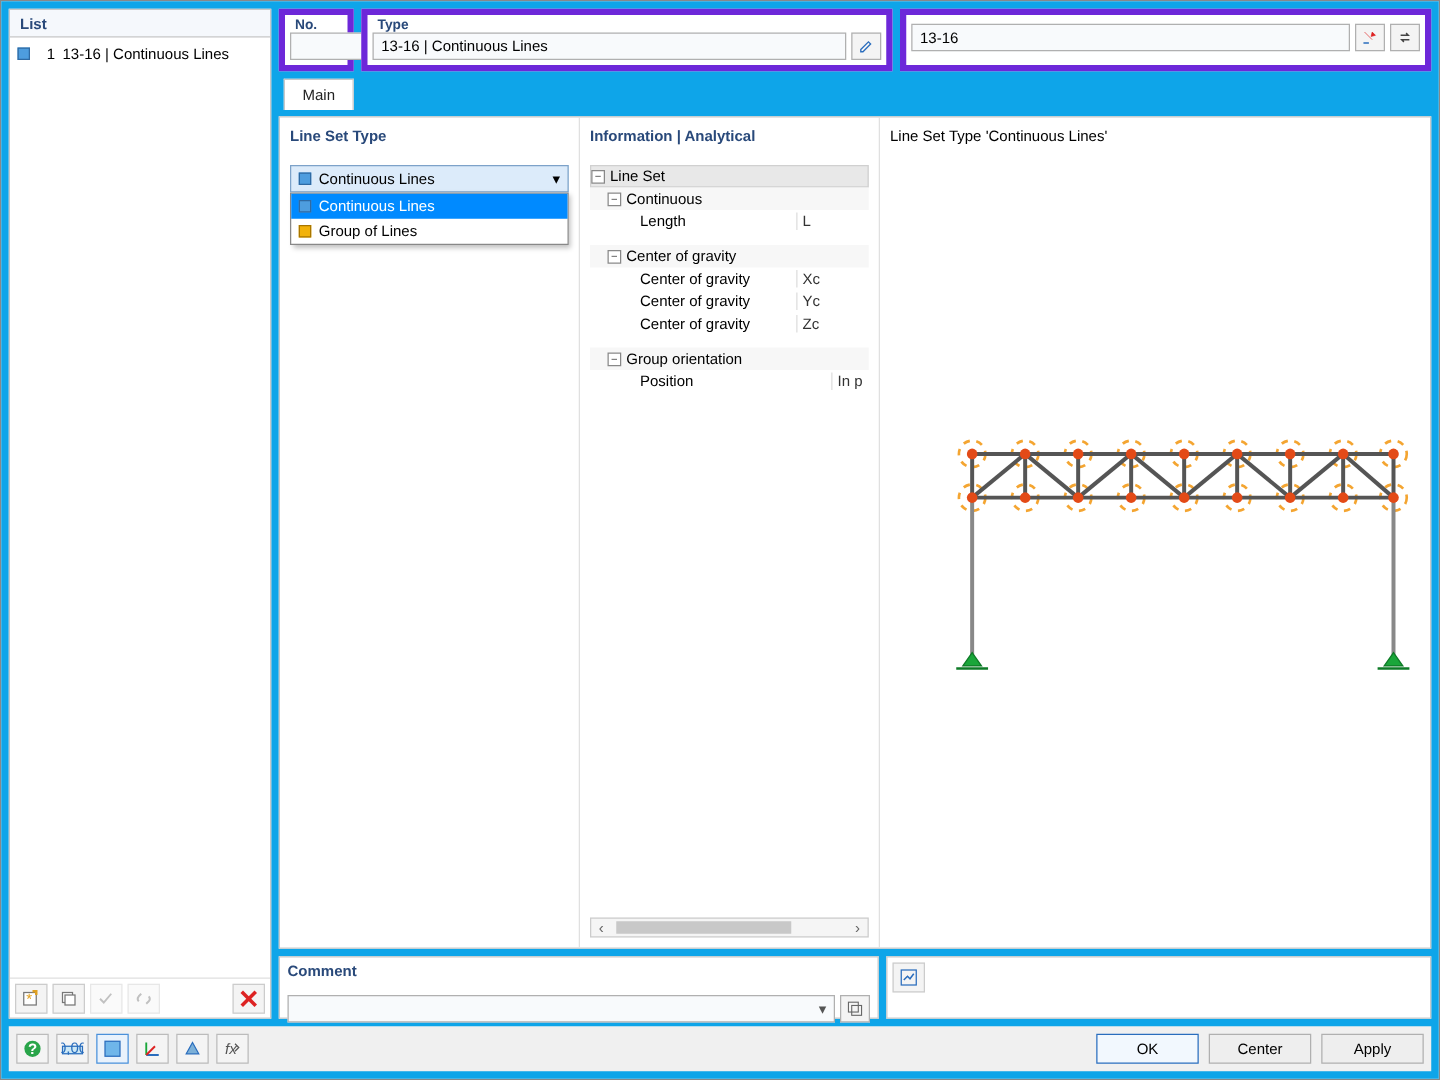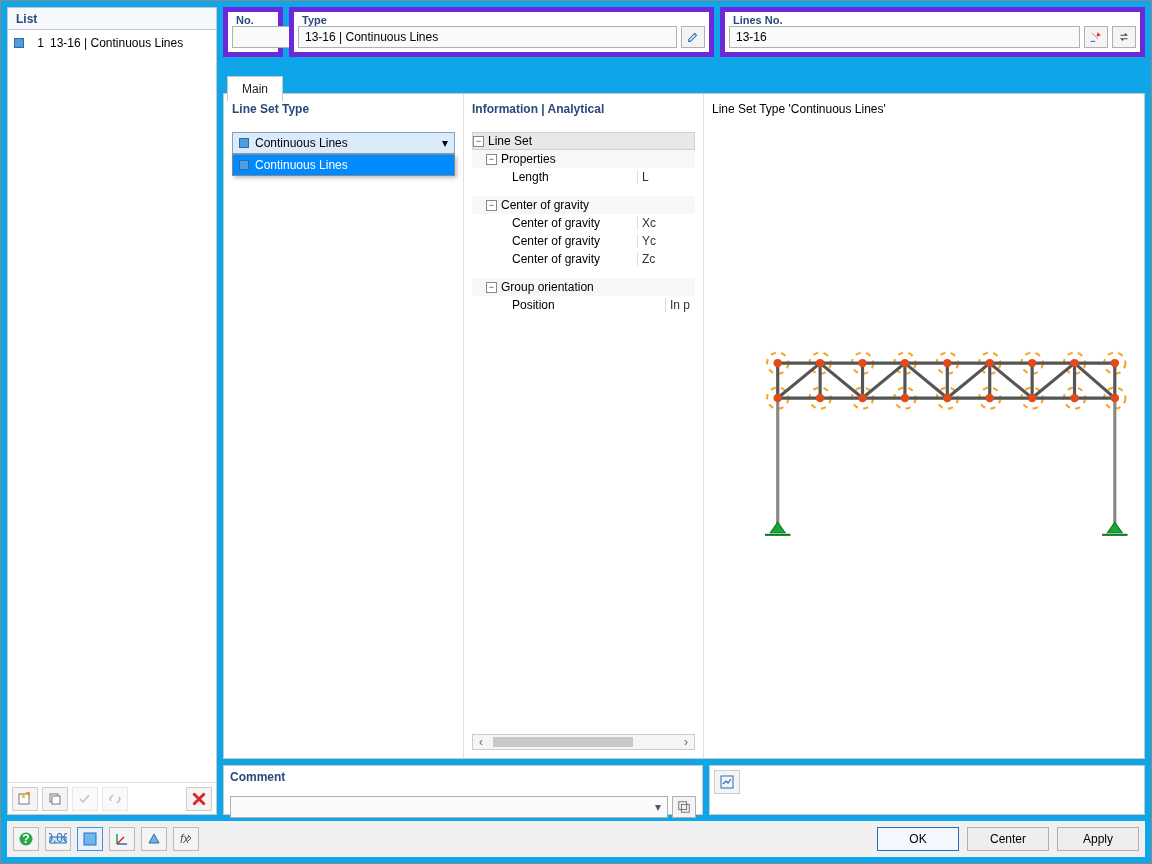--- a/index.html
+++ b/index.html
@@ -36,21 +36,21 @@
 .top-cell { background: #fff; border: 5px solid #6d28d9; display: flex; flex-direction: column; }
 .top-cell .lbl { padding: 2px 8px 0 8px; font-weight: bold; color: #29497a; font-size: 11px; }
 .top-cell .val-row { flex: 1; display: flex; align-items: center; padding: 0 4px 4px 4px; gap: 4px; }
 .top-cell input { flex: 1; height: 22px; border: 1px solid #b0b0b0; padding: 0 6px; background: #f8fafc; }
 .top-cell input.num { text-align: right; }
 .icon-btn { width: 24px; height: 22px; border: 1px solid #b0b0b0; background: #f4f4f4; display: flex; align-items: center; justify-content: center; cursor: pointer; }
 .icon-btn svg { width: 14px; height: 14px; }
 
 
 .tab-strip { height: 26px; display: flex; align-items: flex-end; padding: 0 4px; }
-.tab { padding: 5px 14px; border: 1px solid #c8c8c8; border-bottom: none; background: #fff; position: relative; top: 14px; color: #222; }
+.tab { padding: 5px 14px; border: 1px solid #c8c8c8; border-bottom: none; background: #fff; position: relative; top: 1px; color: #222; }
 
 
 .tab-content { flex: 1; background: #fff; border: 1px solid #c8c8c8; display: grid; grid-template-columns: 240px 240px 1fr; gap: 0; }
 
 .col { padding: 8px; border-right: 1px solid #e0e0e0; display: flex; flex-direction: column; position: relative; }
 .col:last-child { border-right: none; }
 .col-title { font-weight: bold; color: #29497a; margin-bottom: 16px; }
 
 
 .dropdown { position: relative; }
@@ -169,21 +169,20 @@
           <div class="val-row">
             <input value="13-16 | Continuous Lines" style="">
             <div class="icon-btn">
                 <svg viewBox="0 0 16 16">
                   <path d="M3 11l7-7 2 2-7 7H3v-2z" fill="none" stroke="#2a6dbd" stroke-width="1.2"></path>
                 </svg>
               </div>
           </div>
         </div>
         <div class="top-cell">
-          <div class="lbl">Lines No.</div>
           <div class="val-row">
             <input value="13-16" style="">
             <div class="icon-btn">
                 <svg viewBox="0 0 16 16">
                   <path d="M3 3l7 7M10 3l-1 4 4-1z" fill="#d22" stroke="#d22" stroke-width="0.6"></path>
                   <line x1="2" y1="13" x2="7" y2="13" stroke="#2a6dbd" stroke-width="1.2"></line>
                 </svg>
               </div>
             <div class="icon-btn">
                 <svg viewBox="0 0 16 16">
@@ -206,35 +205,39 @@
             <div class="dd-btn">
               <span class="sq"></span>
               <span>Continuous Lines</span>
               <span class="caret">▾</span>
             </div>
             <div class="dd-list">
               <div class="dd-item sel">
                 <span class="sq2" style="background:#4e9dde;border:1px solid #2f6aa3"></span>
                 <span>Continuous Lines</span>
               </div>
+              <div class="dd-item">
+                <span class="sq2" style="background:#f2b20a;border:1px solid #a87600"></span>
+                <span>Group of Lines</span>
+              </div>
             </div>
           </div>
         </div>
 
         <div class="col">
           <div class="col-title">Information | Analytical</div>
           <div class="tree">
             <div class="tree-row hdr">
               <span class="tree-toggle">−</span>
               <span class="tree-label">Line Set</span>
             </div>
             <div class="tree-row sub">
               <span class="tree-indent" style="width:14px"></span>
               <span class="tree-toggle">−</span>
-              <span class="tree-label">Properties</span>
+              <span class="tree-label">Continuous</span>
             </div>
             <div class="tree-row">
               <span class="tree-indent" style="width:40px"></span>
               <span class="tree-label">Length</span>
               <span class="tree-sym">L</span>
               <span class="tree-val"></span>
             </div>
             <div class="tree-spacer"></div>
             <div class="tree-row sub">
               <span class="tree-indent" style="width:14px"></span>

